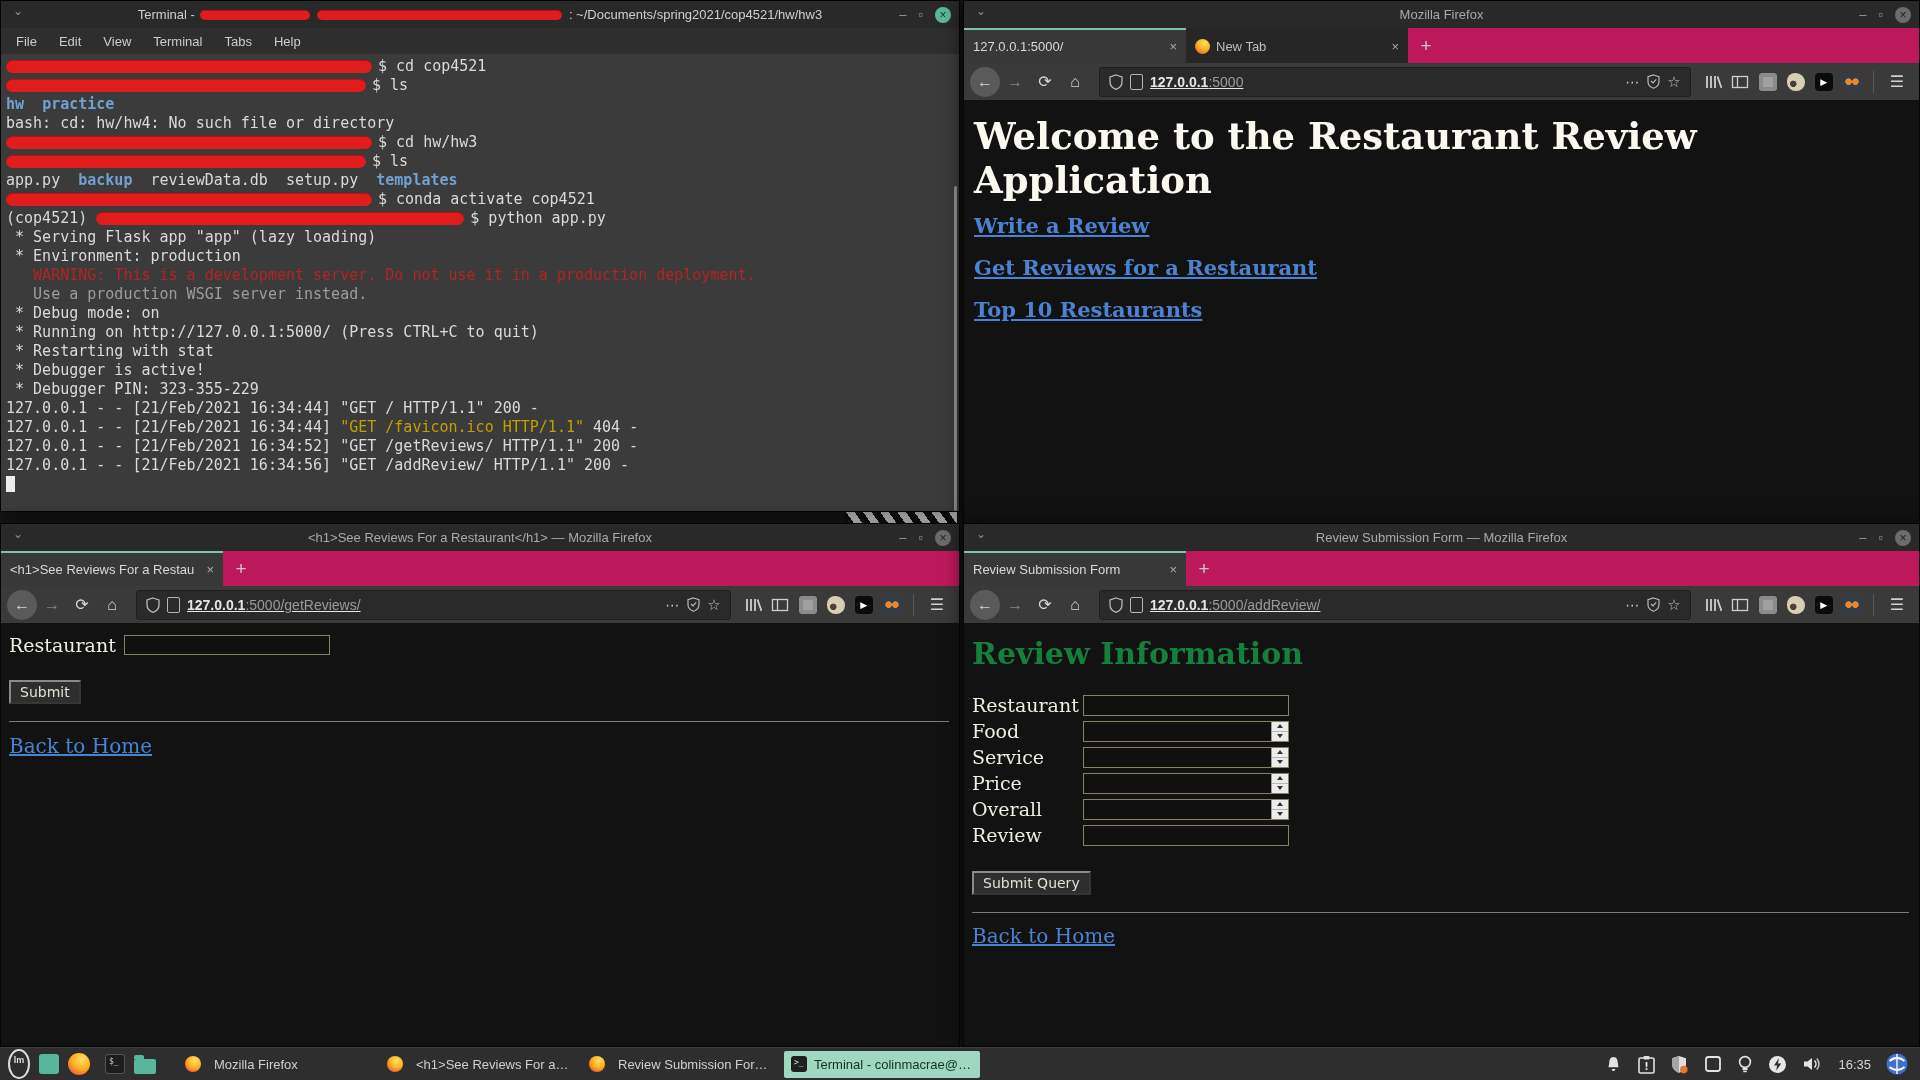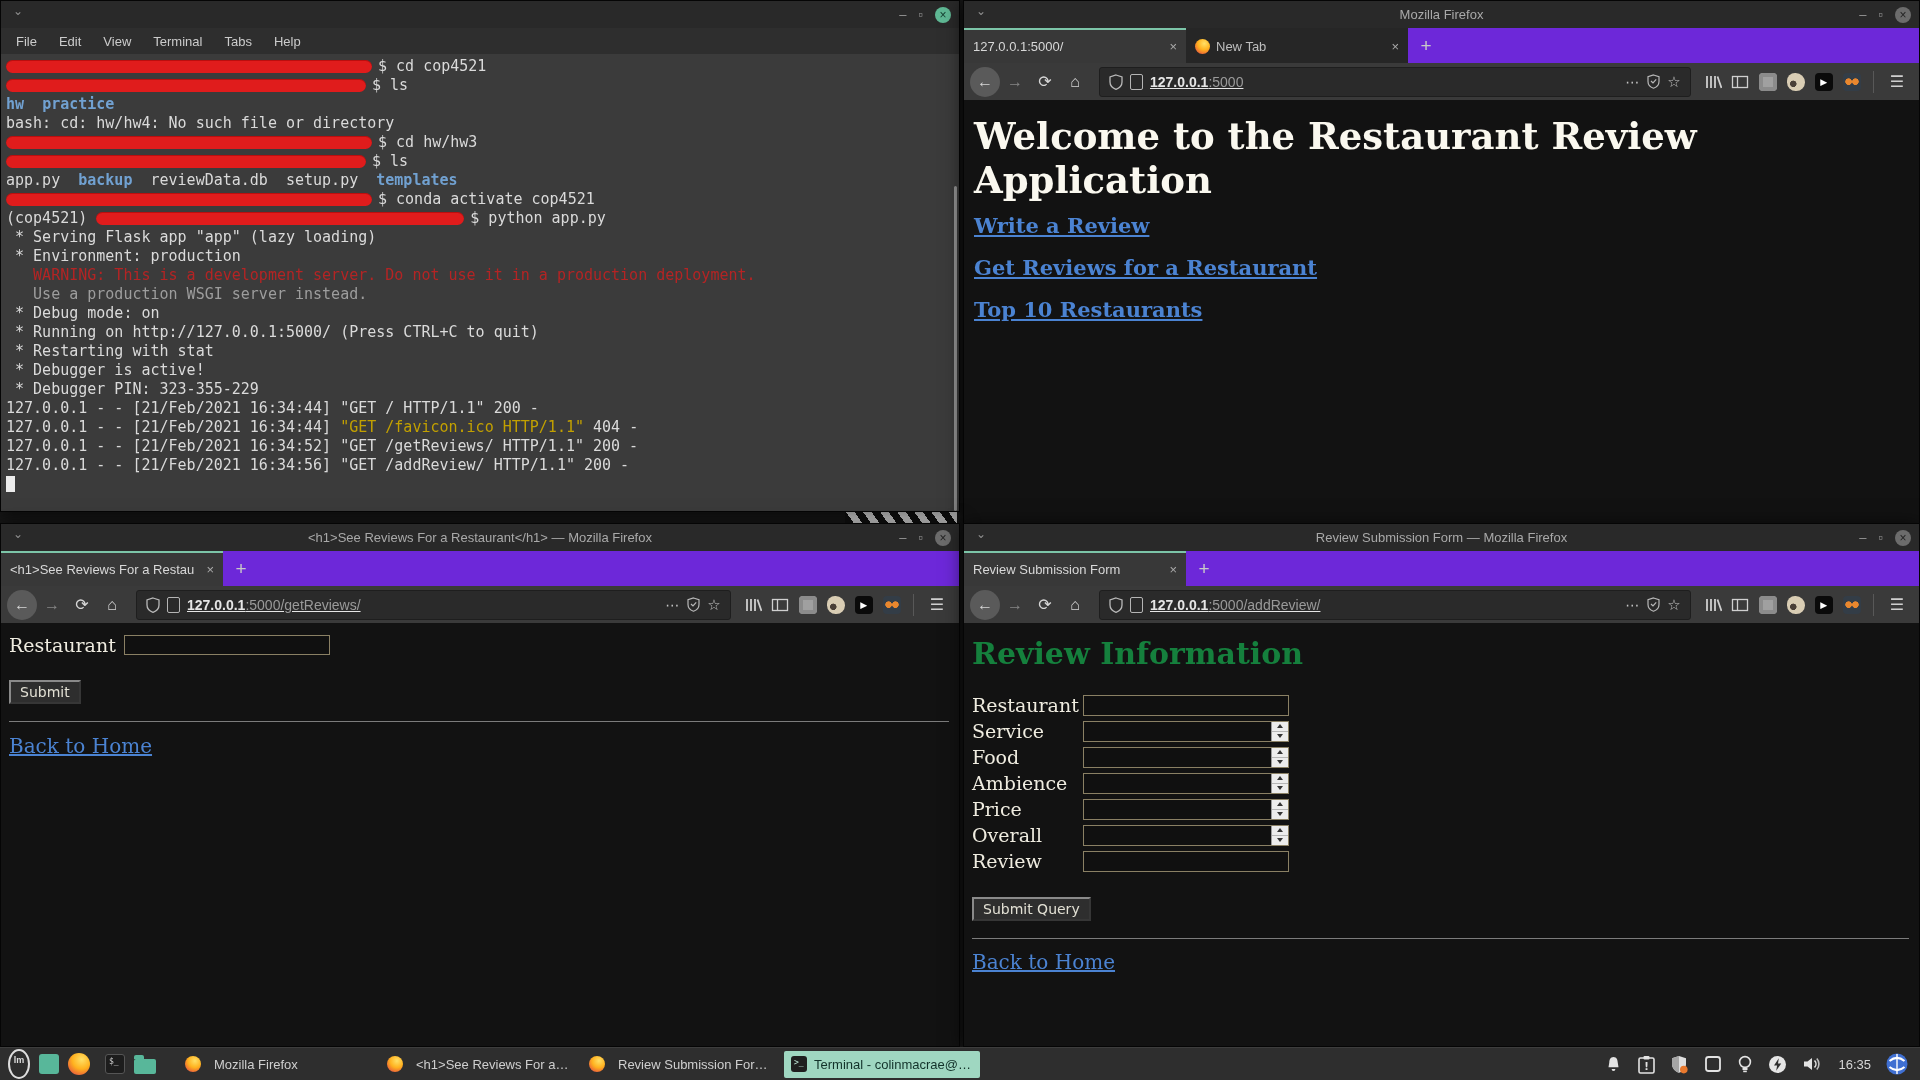--- a/index.html
+++ b/index.html
@@ -30,21 +30,21 @@
     padding:3px 0 0 5px;overflow:hidden;}
   .tl{height:19px;white-space:pre;}
   .dir{color:var(--dir,#71a1d1);font-weight:bold;}
   .warn{color:var(--warnred,#b42424);}
   .dimt{color:#9d9d9d;}
   .yel{color:var(--logyellow,#c2a000);}
   .cursor{display:inline-block;width:9px;height:16px;background:#ececec;vertical-align:-3px;}
   .term-scrollbar{position:absolute;right:2px;top:185px;width:3px;height:325px;background:#919191;border-radius:2px;}
 
   
-  .ff .tabbar{height:35px;background:#6d28d9;display:flex;align-items:stretch;}
+  .ff .tabbar{height:35px;background:#be185d;display:flex;align-items:stretch;}
   .tab{width:222px;background:#383838;border-top:2px solid var(--accent,#7cc5a8);display:flex;align-items:center;padding:0 9px;font-size:13px;color:#d8d8d8;box-sizing:border-box;}
   .tab.inactive{background:#262626;border-top:2px solid transparent;color:#bdbdbd;}
   .tab .tab-label{flex:1;white-space:nowrap;overflow:hidden;}
   .tab-close{color:#aaaaaa;margin-left:6px;font-size:13px;}
   .newtab-btn{width:36px;text-align:center;line-height:35px;color:#c8c8c8;font-size:19px;}
   .ff-ball{width:15px;height:15px;border-radius:50%;flex:0 0 auto;margin-right:6px;
     background:radial-gradient(circle at 62% 30%,#ffe066,#ffb21f 45%,#f07830 70%,#d8455a 95%);}
   .navbar{height:37px;background:#3a3a3a;display:flex;align-items:center;padding:0 6px;border-bottom:1px solid #0e0e0e;}
   .nav-btn{width:30px;height:28px;line-height:28px;text-align:center;color:#d6d6d6;font-size:16px;flex:0 0 auto;}
   .nav-btn.back{background:#5a5a5a;border-radius:50%;width:30px;height:30px;line-height:30px;}
@@ -118,20 +118,26 @@
 </style>
 </head>
 <body>
 
 <div class="desktop">
   <div class="wallpaper-stripes"></div>
 
   <section class="window" id="terminal">
     <header class="titlebar active-t">
       <span class="tb-chevron">⌄</span>
+      <div class="tb-title">
+        <span>Terminal - </span>
+        <span class="scribble" style="width:110px"></span>
+        <span class="scribble" style="width:245px"></span>
+        <span>: ~/Documents/spring2021/cop4521/hw/hw3</span>
+      </div>
       <div class="tb-controls">
         <span class="wc">–</span>
         <span class="wc">▫</span>
         <span class="wc close green">×</span>
       </div>
     </header>
     <nav class="menubar">
         <span class="mitem">File</span>
         <span class="mitem">Edit</span>
         <span class="mitem">View</span>
@@ -357,39 +363,30 @@
       <span class="burger">☰</span>
     </div>
     <main class="content">
       <h1>Review Information</h1>
       <div class="form">
           <div class="frow">
             <label>Restaurant</label>
             <span class="finput"></span>
           </div>
           <div class="frow">
-            <label>Service</label>
-            <span class="finput">
-              <span class="spinner">
-                <span class="sp up"></span>
-                <span class="sp down"></span>
-              </span>
-            </span>
-          </div>
-          <div class="frow">
             <label>Food</label>
             <span class="finput">
               <span class="spinner">
                 <span class="sp up"></span>
                 <span class="sp down"></span>
               </span>
             </span>
           </div>
           <div class="frow">
-            <label>Ambience</label>
+            <label>Service</label>
             <span class="finput">
               <span class="spinner">
                 <span class="sp up"></span>
                 <span class="sp down"></span>
               </span>
             </span>
           </div>
           <div class="frow">
             <label>Price</label>
             <span class="finput">

